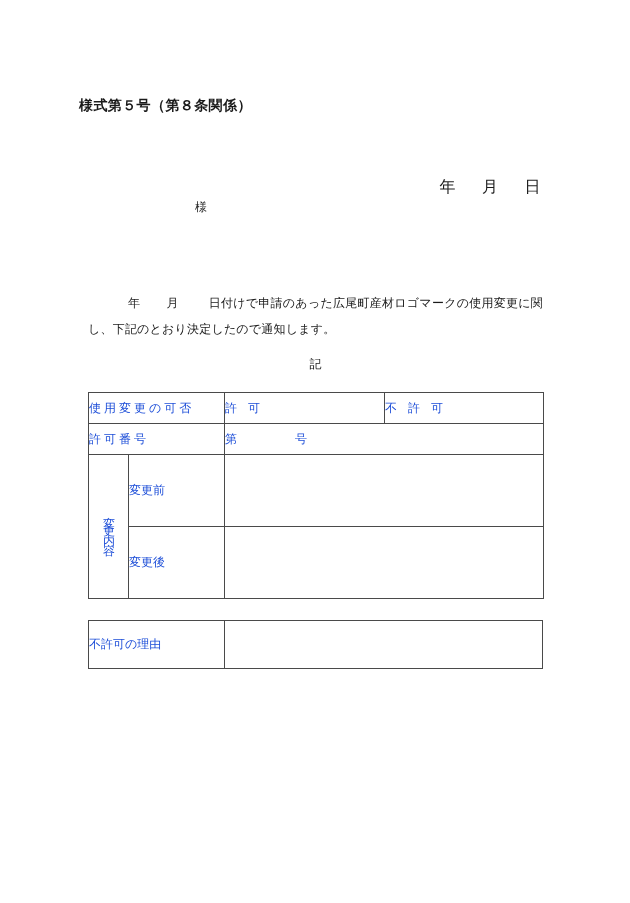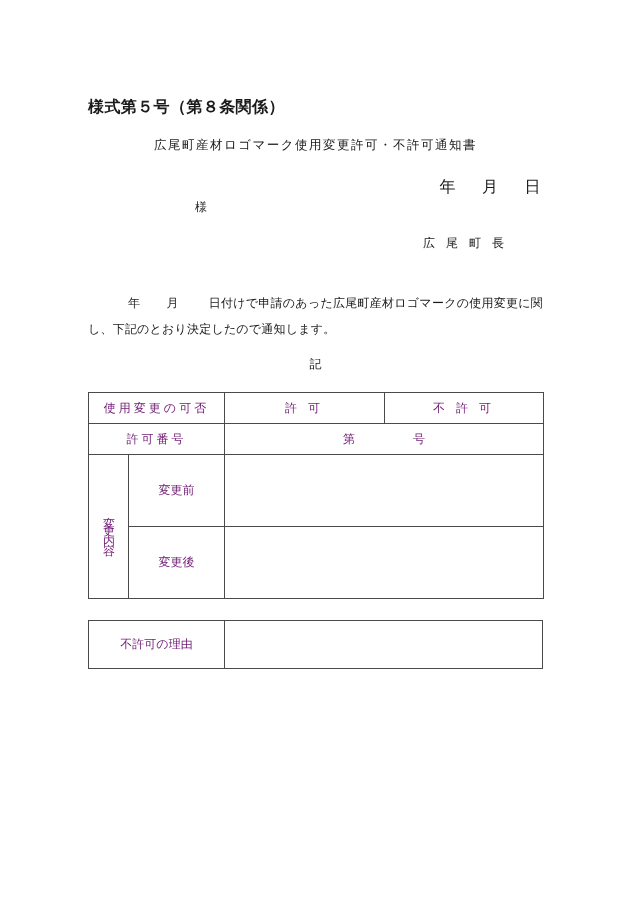--- a/index.html
+++ b/index.html
@@ -21,23 +21,23 @@
     left: 0;
     top: 0;
     width: 630px;
     height: 903px;
     background: #ffffff;
   }
 
   
   .form-no {
     position: absolute;
-    left: 88px;
+    left: 79px;
     top: 97px;
-    font-size: 16px;
+    font-size: 14px;
     font-weight: 700;
     letter-spacing: 0.4px;
     white-space: nowrap;
   }
 
   .doc-title {
     position: absolute;
     left: 88px;
     top: 137px;
     width: 455px;
@@ -104,24 +104,23 @@
   
   .tbl {
     position: absolute;
     border-collapse: collapse;
     table-layout: fixed;
     font-size: 12px;
   }
   .tbl td {
     border: 1px solid #4a4a4a;
     padding: 0;
-    text-align: center;
     vertical-align: middle;
     font-size: 12px;
-    color: #701a75;
+    color: #1d4ed8;
   }
 
   #main-table {
     left: 88px;
     top: 392px;
     width: 455px;
   }
   #reason-table {
     left: 88px;
     top: 620px;
@@ -159,29 +158,27 @@
   }
   .num-cell .gap { display: inline-block; width: 58px; }
 </style>
 </head>
 <body>
 
 <div class="page">
 
   <div class="form-no">様式第５号（第８条関係）</div>
 
-  <div class="doc-title">広尾町産材ロゴマーク使用変更許可・不許可通知書</div>
 
   <div class="date-line">
     <span>年</span><span class="gap"></span><span>月</span><span class="gap"></span><span>日</span>
   </div>
 
   <div class="addressee">様</div>
 
-  <div class="signer">広 尾 町 長</div>
 
   <div class="body-text">
     <span class="indent"></span><span>年</span><span class="gap"></span><span>月</span><span class="gap-lg"></span><span>日付けで申請のあった広尾町産材ロゴマークの使用変更に関し、下記のとおり決定したので通知します。</span>
   </div>
 
   <div class="ki-mark">記</div>
 
   <table class="tbl" id="main-table">
     <colgroup>
       <col class="c-vert">

